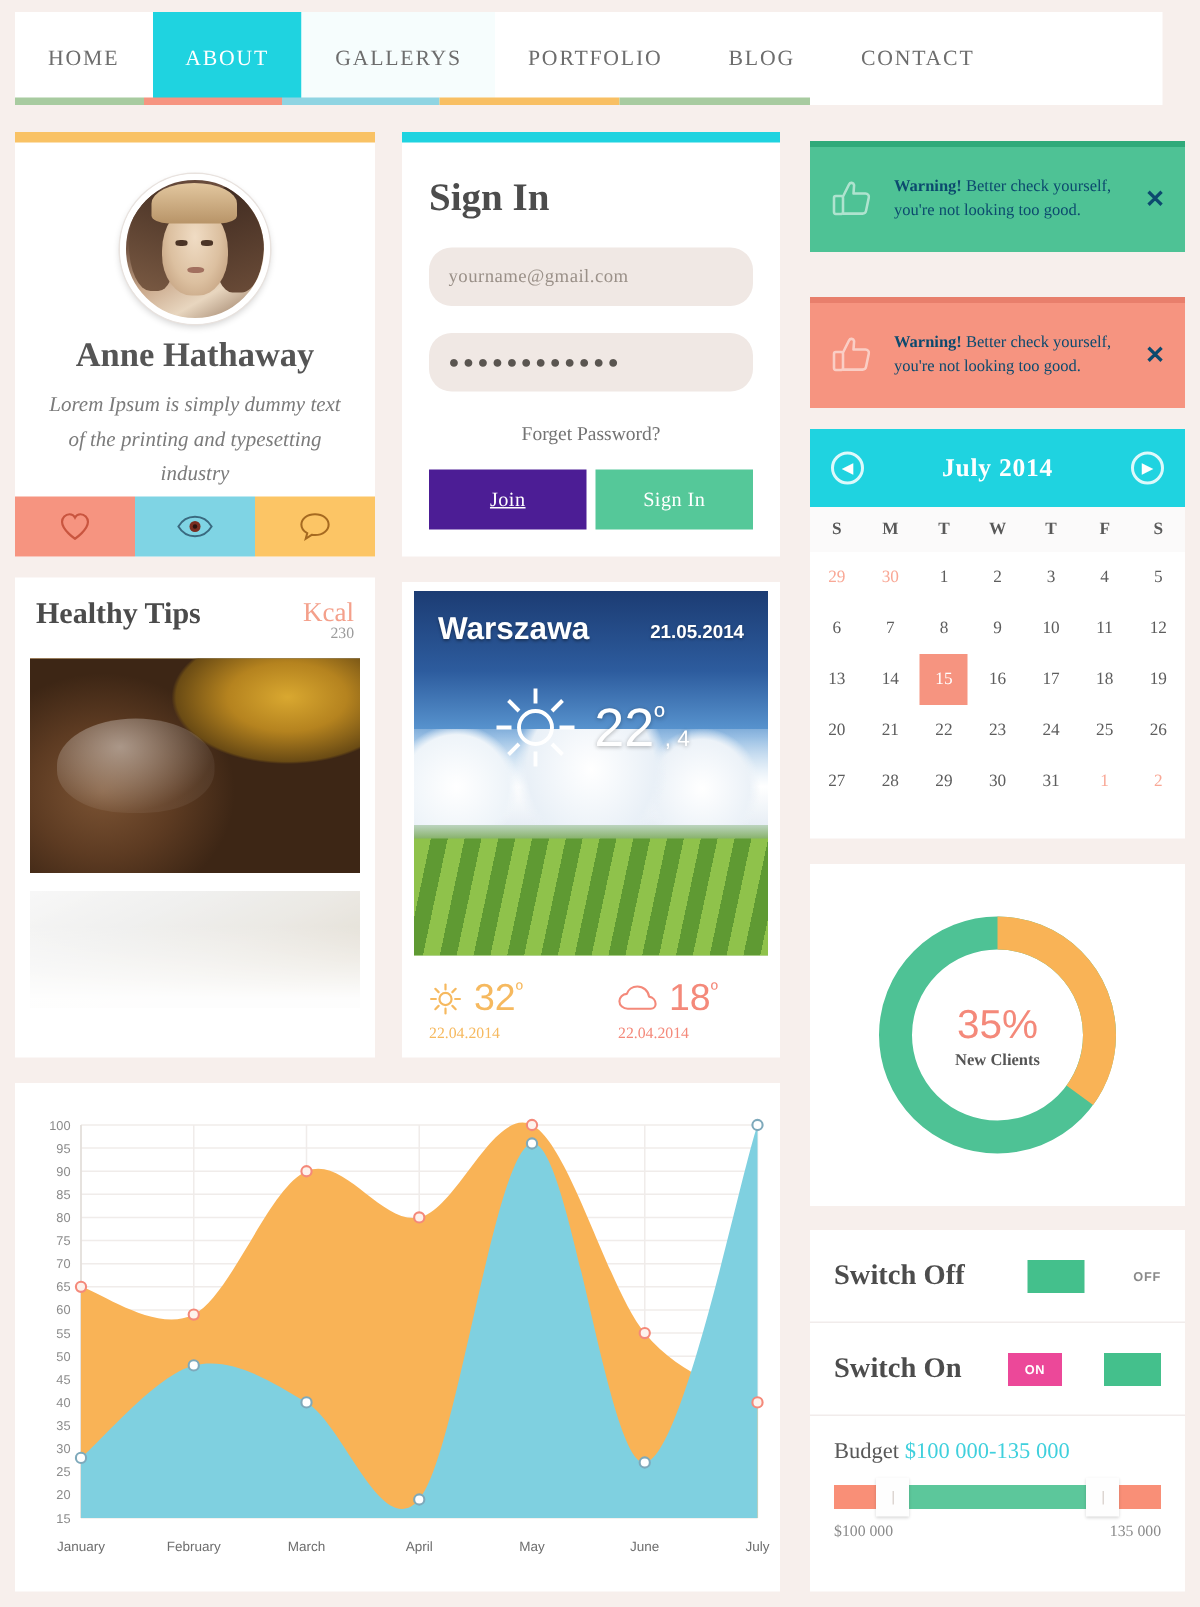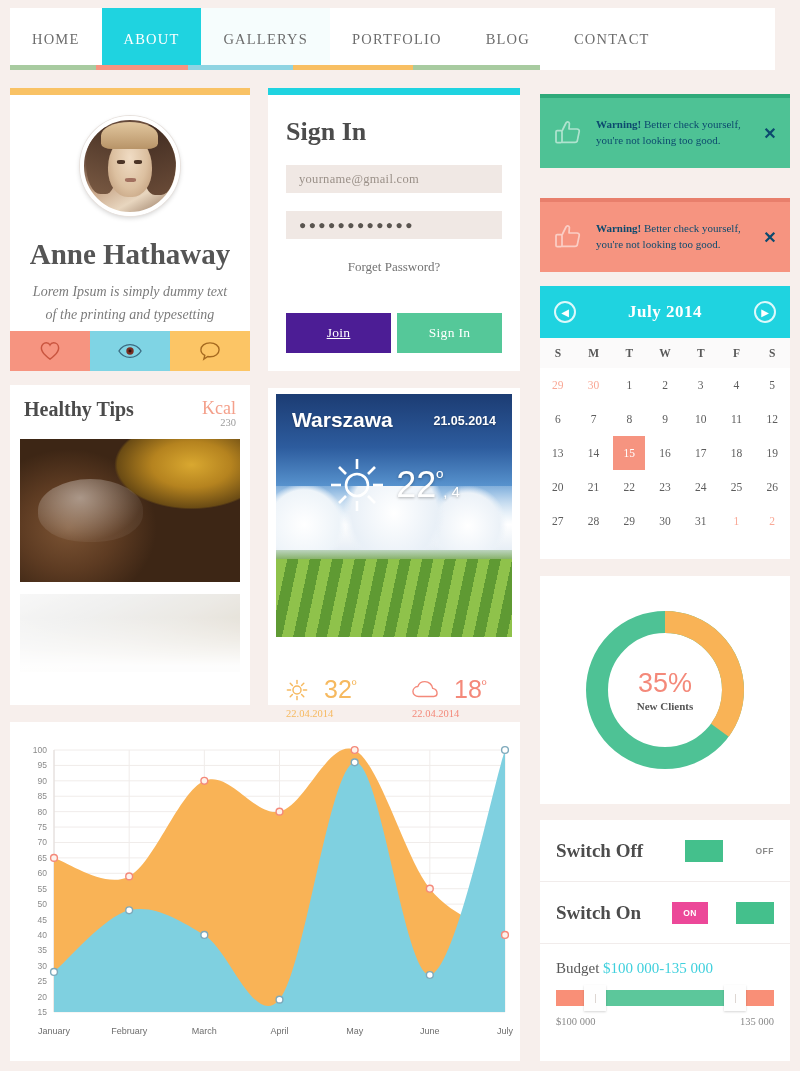--- a/index.html
+++ b/index.html
@@ -69,23 +69,23 @@
     position: absolute; top: 44%; width: 9%; height: 4%;
     background: #4b3426; border-radius: 40%;
   }
   .avatar .eye-l { left: 36%; }
   .avatar .eye-r { left: 54%; }
   .avatar .lips {
     position: absolute; left: 45%; top: 63%; width: 11%; height: 4%;
     background: #a2705f; border-radius: 40%;
   }
   .profile-name {
-    text-align: center; margin-top: 22px;
+    text-align: center; margin-top: 8px;
     font-family: "Liberation Serif", serif; font-weight: bold;
-    font-size: 29px; color: #555555;
+    font-size: 23px; color: #555555;
   }
   .profile-desc {
     text-align: center; margin: 9px 20px 0 20px;
     font-family: "Liberation Serif", serif;
     font-size: 14px; color: #7b7b7b; line-height: 1.65; font-style: italic;
   }
   .profile-actions {
     position: absolute; left: 0; bottom: 0; width: 100%; height: 40px; display: flex;
   }
   .profile-actions > div {
@@ -95,22 +95,22 @@
   .act-eye   { background: #7fd4e4; }
   .act-chat  { background: #fcc565; }
 
   
   #signin { left: 268px; top: 88px; width: 252px; height: 283px; }
   .signin-title {
     font-family: "Liberation Serif", serif; font-weight: bold;
     font-size: 26px; color: #4c4c4c; margin: 22px 0 0 18px;
   }
   .field {
-    margin: 18px 18px 0 18px; height: 28px; background: #f0e8e4;
-    display: flex; align-items: center; padding-left: 13px;
+    margin: 18px 18px 0 18px; height: 39px; background: #f0e8e4;
+    display: flex; align-items: center; padding-left: 13px; border-radius: 15px;
   }
   .field input {
     border: 0; background: transparent; outline: none; width: 100%;
     font-family: "Liberation Serif", serif; font-size: 12.5px; color: #9a9088;
     letter-spacing: .3px;
   }
   .field input.pw { letter-spacing: 2.4px; font-size: 12px; color: #5a5550; }
   .forget {
     text-align: center; margin-top: 20px;
     font-family: "Liberation Serif", serif; font-size: 13px; color: #737373; cursor: pointer;
@@ -276,21 +276,21 @@
     display: flex; align-items: center; justify-content: center; gap: 10px; color: #fff;
   }
   .w-temp {
     font-family: "Liberation Sans", sans-serif; font-size: 36px; font-weight: 400;
     text-shadow: 0 1px 3px rgba(0,0,0,.3);
   }
   .w-temp sup { font-size: 19px; }
   .w-temp .dec { font-size: 15px; }
   .weather-foot { display: flex; padding: 14px 0 0 0; }
   .w-fc { flex: 1; padding-left: 18px; }
-  .w-fc .row { display: flex; align-items: center; gap: 16px; margin-top: 24px; }
+  .w-fc .row { display: flex; align-items: center; gap: 8px; }
   .w-fc .deg { font-family: "Liberation Sans", sans-serif; font-size: 25px; }
   .w-fc .deg sup { font-size: 13px; }
   .w-fc .dt { font-family: "Liberation Serif", serif; font-size: 10.5px; margin-top: 4px; }
   .fc-sun .deg, .fc-sun .dt { color: #f6b95f; }
   .fc-cloud .deg, .fc-cloud .dt { color: #f4897a; }
 
   
   #chart-card { left: 10px; top: 722px; width: 510px; height: 339px; }
   .chart-inner { position: relative; width: 100%; height: 100%; }
 

